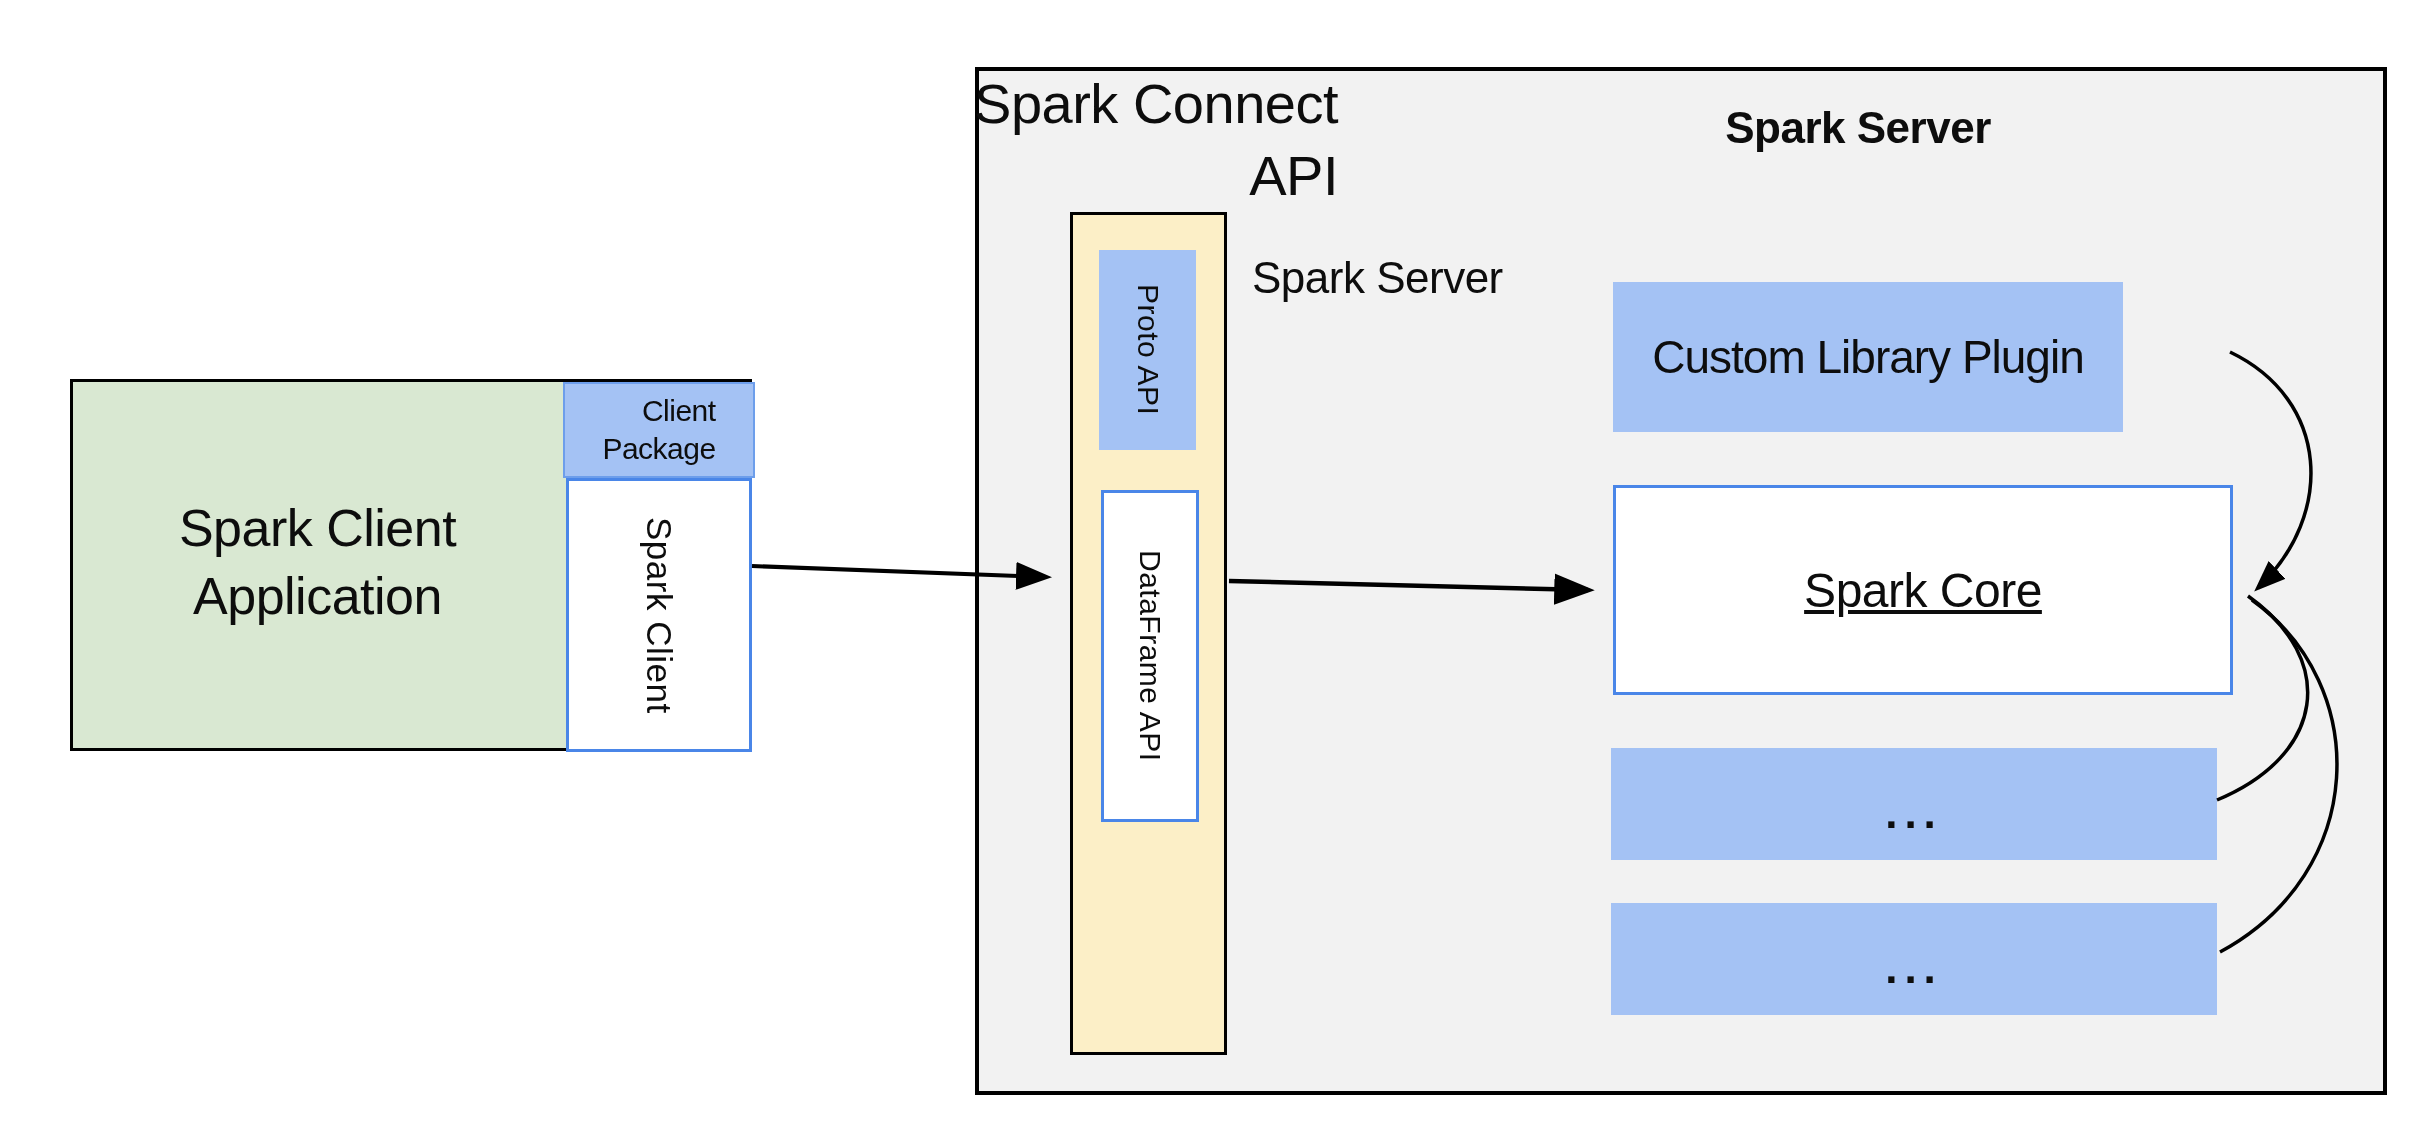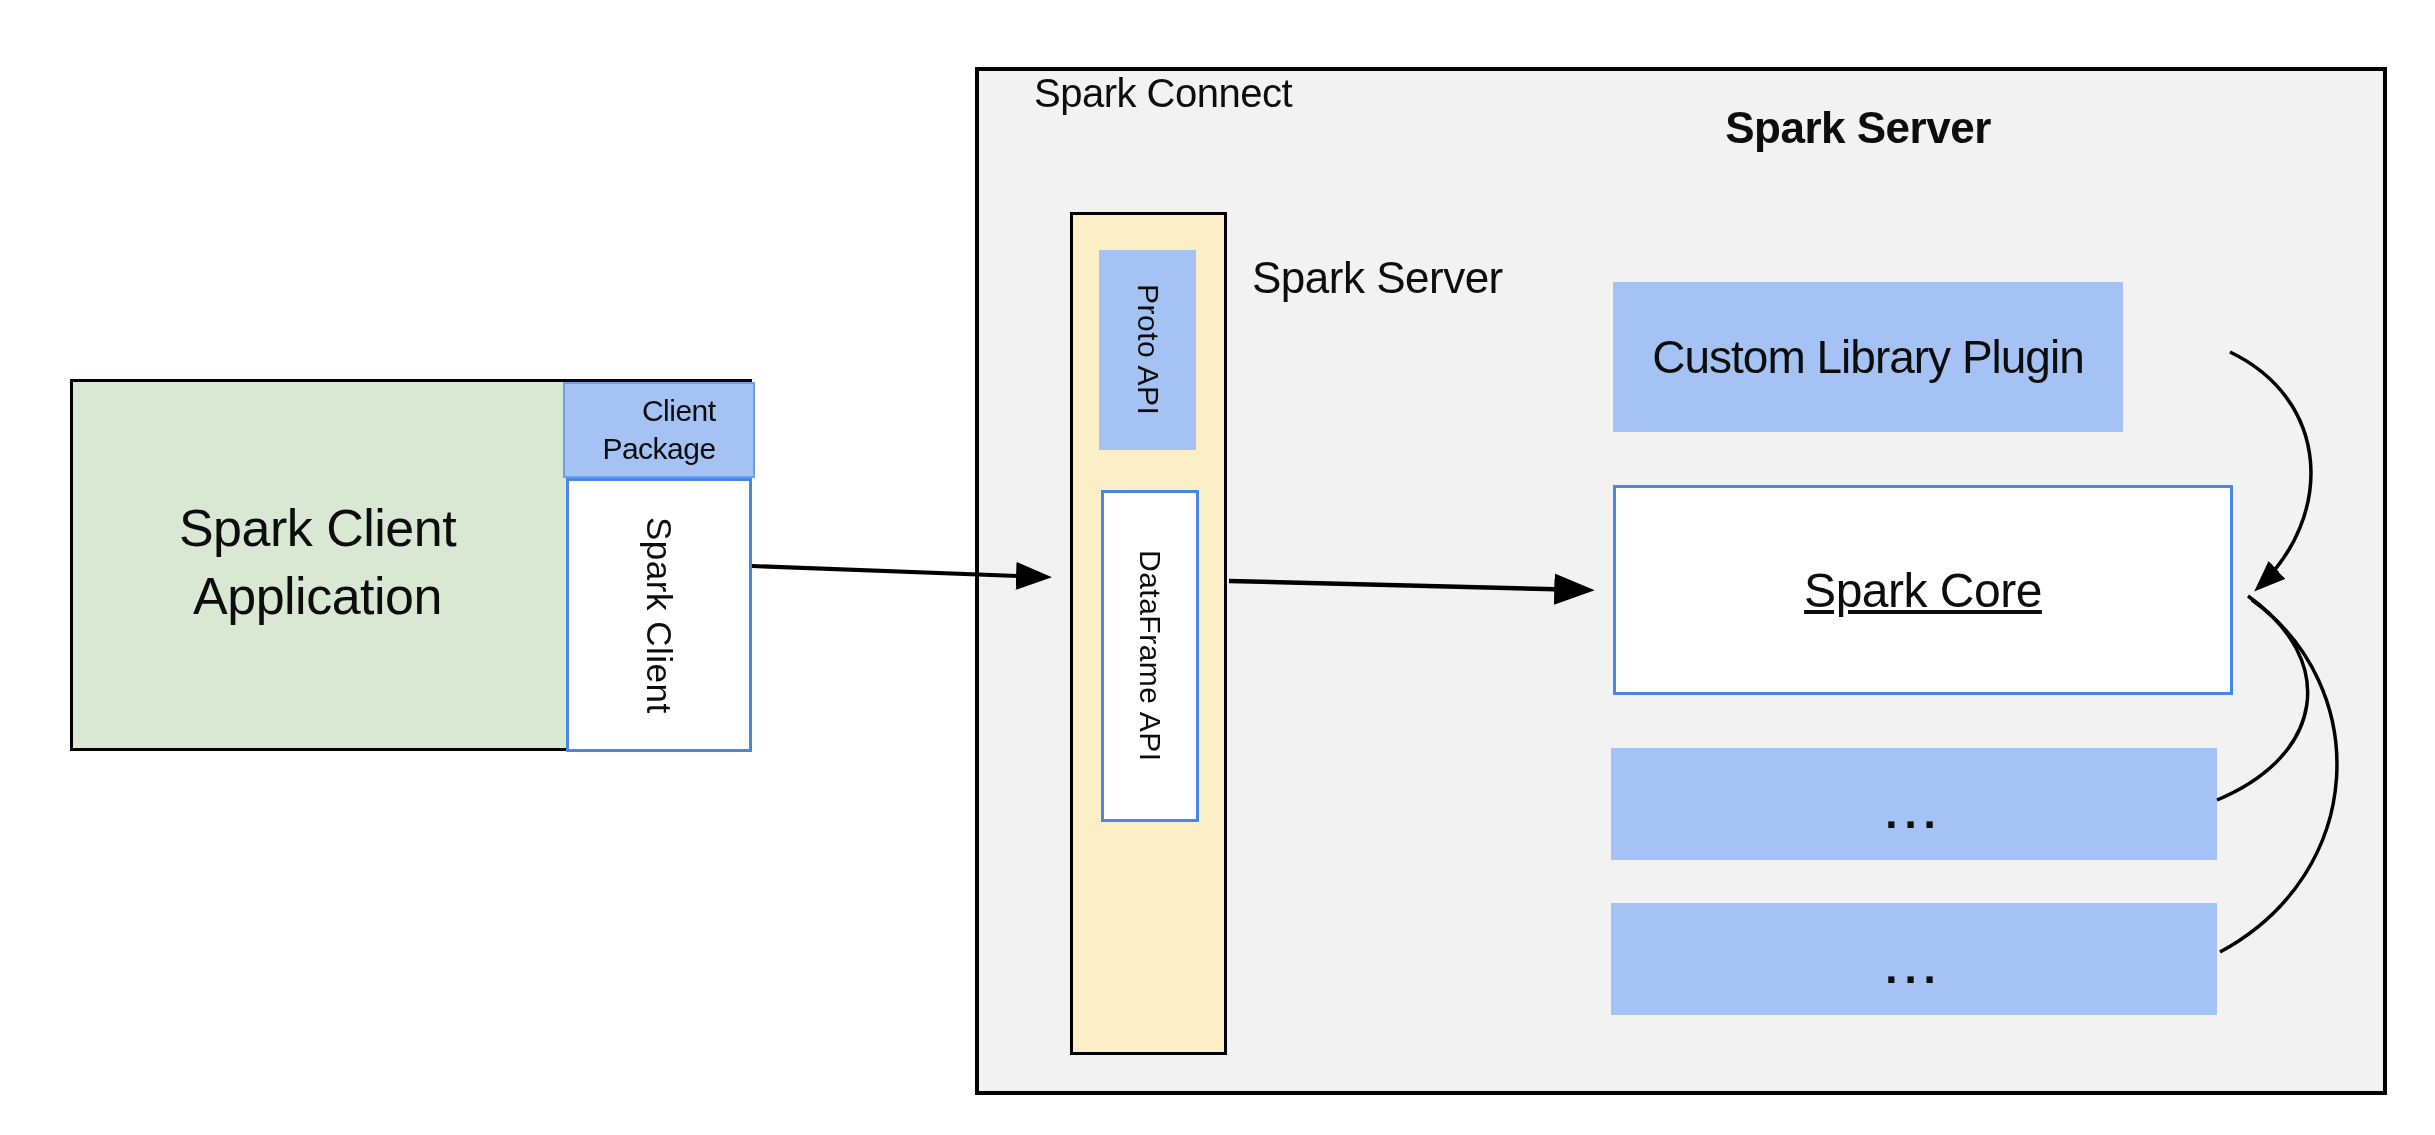--- a/index.html
+++ b/index.html
@@ -34,22 +34,23 @@
   .dots-label { font-size: 44px; letter-spacing: 7px; font-weight: bold; line-height: 1; padding-top: 18px; }
   svg.overlay { position: absolute; left: 0; top: 0; pointer-events: none; }
 </style>
 </head>
 <body>
 
 <div class="canvas">
 
   <div class="box gray-box" style="left:975px; top:67px; width:1412px; height:1028px;"></div>
 
-  <div class="free-label label" style="left:963px; top:68px; width:400px; font-size:40px; text-align:center;">
+  <div class="free-label label" style="left:938px; top:68px; width:400px; font-size:56px; text-align:right;">
     <div>Spark Connect</div>
+    <div>API</div>
   </div>
 
   <div class="free-label" style="left:1658px; top:100px; width:400px; font-size:44px; font-weight:bold; text-align:center; letter-spacing:-0.5px;">Spark Server</div>
 
   <div class="box green-box" style="left:70px; top:379px; width:682px; height:372px;"></div>
   <div class="free-label big-label" style="left:70px; top:495px; width:495px; text-align:center; line-height:1.3;">
     <div>Spark Client</div>
     <div>Application</div>
   </div>
 

